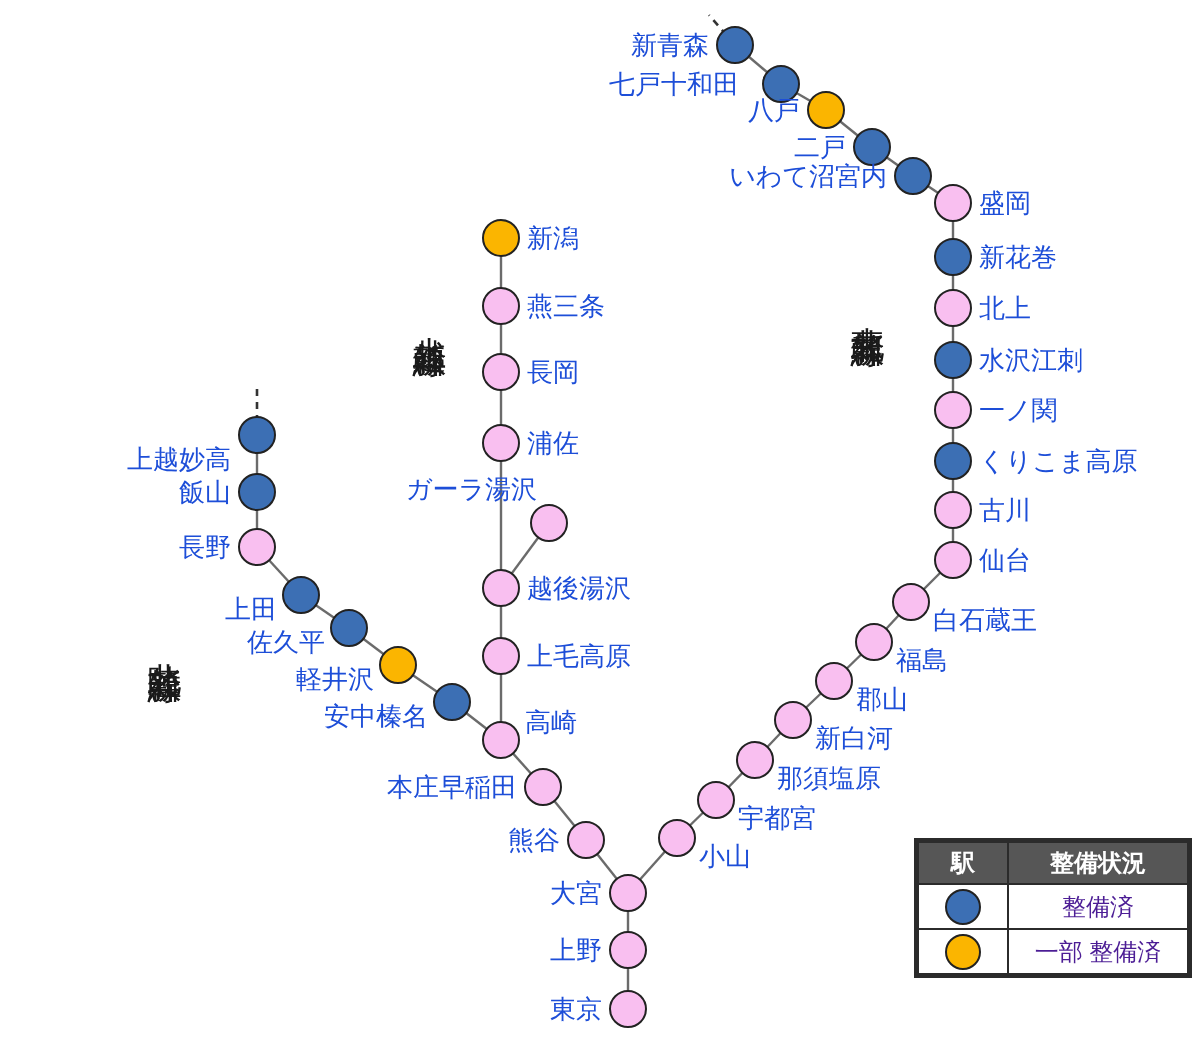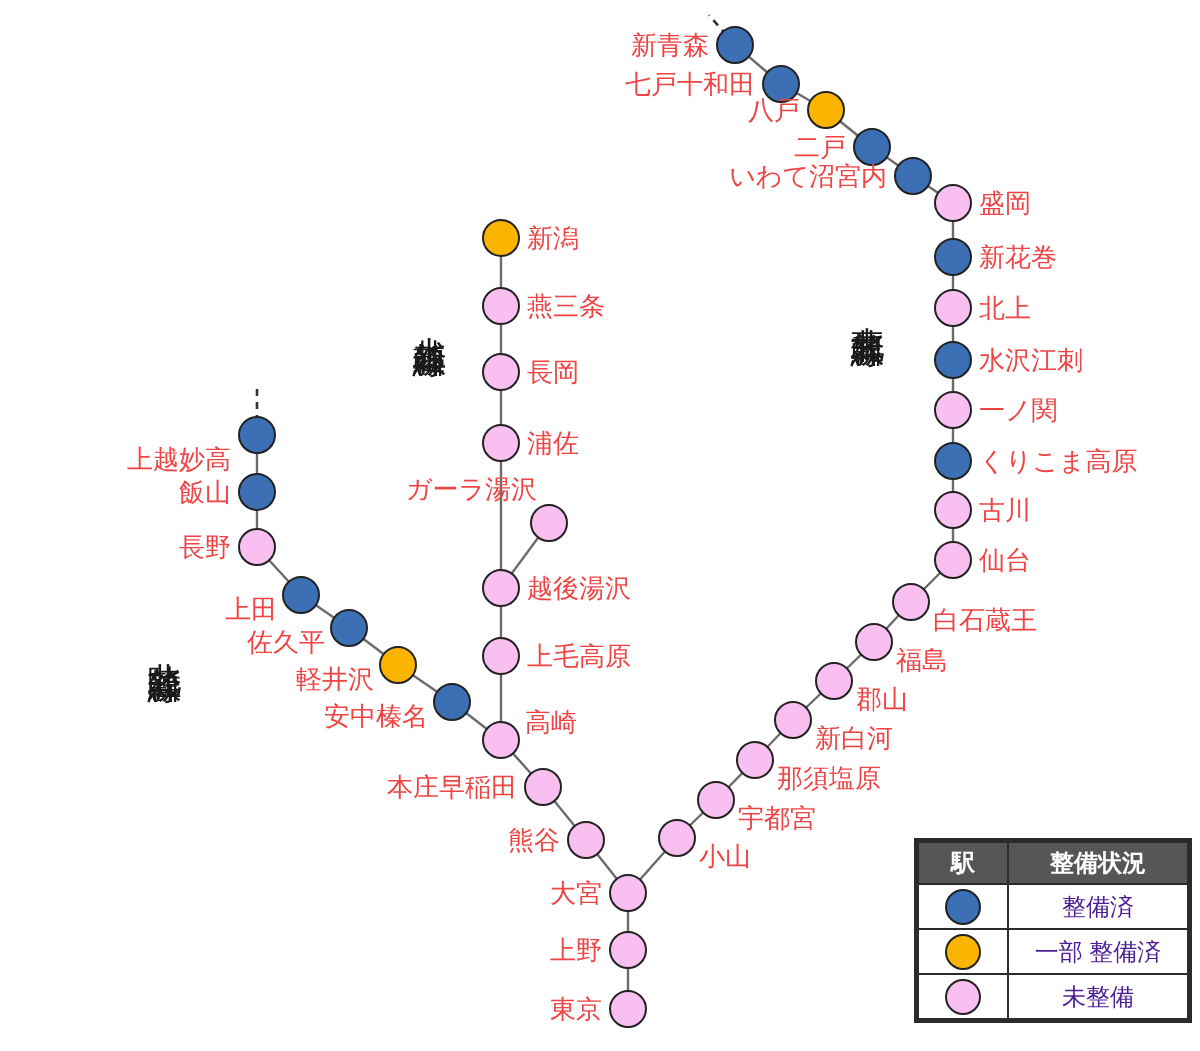--- a/index.html
+++ b/index.html
@@ -20,21 +20,21 @@
   #map-svg {
     position: absolute;
     left: 0;
     top: 0;
     width: 1200px;
     height: 1051px;
   }
   .station-label {
     position: absolute;
     font-size: 26px;
-    color: #ef4444;
+    color: #1d4ed8;
     white-space: nowrap;
     line-height: 1;
     letter-spacing: 0px;
   }
   .label-right { transform: translate(0, -50%); }
   .label-left  { transform: translate(-100%, -50%); }
 
   .line-name {
     position: absolute;
     font-size: 34px;
@@ -174,21 +174,21 @@
       <div style="position: absolute; width: 38px; height: 38px; border-radius: 50%; left: 238px; top: 416px; box-sizing: border-box; background: rgb(60, 111, 180); border: 2.6px solid rgb(34, 34, 34);"></div>
       <div style="position: absolute; width: 38px; height: 38px; border-radius: 50%; left: 238px; top: 473px; box-sizing: border-box; background: rgb(60, 111, 180); border: 2.6px solid rgb(34, 34, 34);"></div>
       <div style="position: absolute; width: 38px; height: 38px; border-radius: 50%; left: 238px; top: 528px; box-sizing: border-box; background: rgb(249, 191, 240); border: 2.6px solid rgb(34, 34, 34);"></div>
       <div style="position: absolute; width: 38px; height: 38px; border-radius: 50%; left: 282px; top: 576px; box-sizing: border-box; background: rgb(60, 111, 180); border: 2.6px solid rgb(34, 34, 34);"></div>
       <div style="position: absolute; width: 38px; height: 38px; border-radius: 50%; left: 330px; top: 609px; box-sizing: border-box; background: rgb(60, 111, 180); border: 2.6px solid rgb(34, 34, 34);"></div>
       <div style="position: absolute; width: 38px; height: 38px; border-radius: 50%; left: 379px; top: 646px; box-sizing: border-box; background: rgb(251, 181, 0); border: 2.6px solid rgb(34, 34, 34);"></div>
       <div style="position: absolute; width: 38px; height: 38px; border-radius: 50%; left: 433px; top: 683px; box-sizing: border-box; background: rgb(60, 111, 180); border: 2.6px solid rgb(34, 34, 34);"></div>
     </div>
   <div id="labels-layer">
       <div class="station-label label-left" style="left: 709px; top: 45px;">新青森</div>
-      <div class="station-label label-left" style="left: 755px; top: 84px; text-align: center;">七戸十和田</div>
+      <div class="station-label label-left" style="left: 739px; top: 84px; text-align: center;">七戸十和田</div>
       <div class="station-label label-left" style="left: 800px; top: 110px;">八戸</div>
       <div class="station-label label-left" style="left: 846px; top: 147px;">二戸</div>
       <div class="station-label label-left" style="left: 887px; top: 176px;">いわて沼宮内</div>
       <div class="station-label label-right" style="left: 979px; top: 203px;">盛岡</div>
       <div class="station-label label-right" style="left: 979px; top: 257px;">新花巻</div>
       <div class="station-label label-right" style="left: 979px; top: 308px;">北上</div>
       <div class="station-label label-right" style="left: 979px; top: 360px;">水沢江刺</div>
       <div class="station-label label-right" style="left: 979px; top: 410px;">一ノ関</div>
       <div class="station-label label-right" style="left: 979px; top: 461px;">くりこま高原</div>
       <div class="station-label label-right" style="left: 979px; top: 510px;">古川</div>
@@ -237,21 +237,17 @@
       </thead>
       <tbody id="legend-body">
           <tr>
             <td class="col-sym"><span class="swatch" style="background: rgb(60, 111, 180);"></span></td>
             <td class="col-txt">整備済</td>
           </tr>
           <tr>
             <td class="col-sym"><span class="swatch" style="background: rgb(251, 181, 0);"></span></td>
             <td class="col-txt">一部 整備済</td>
           </tr>
-          <tr>
-            <td class="col-sym"><span class="swatch" style="background: rgb(249, 191, 240);"></span></td>
-            <td class="col-txt">未整備</td>
-          </tr>
         </tbody>
     </table>
   </div>
 
 </div>
 
 </body></html>

